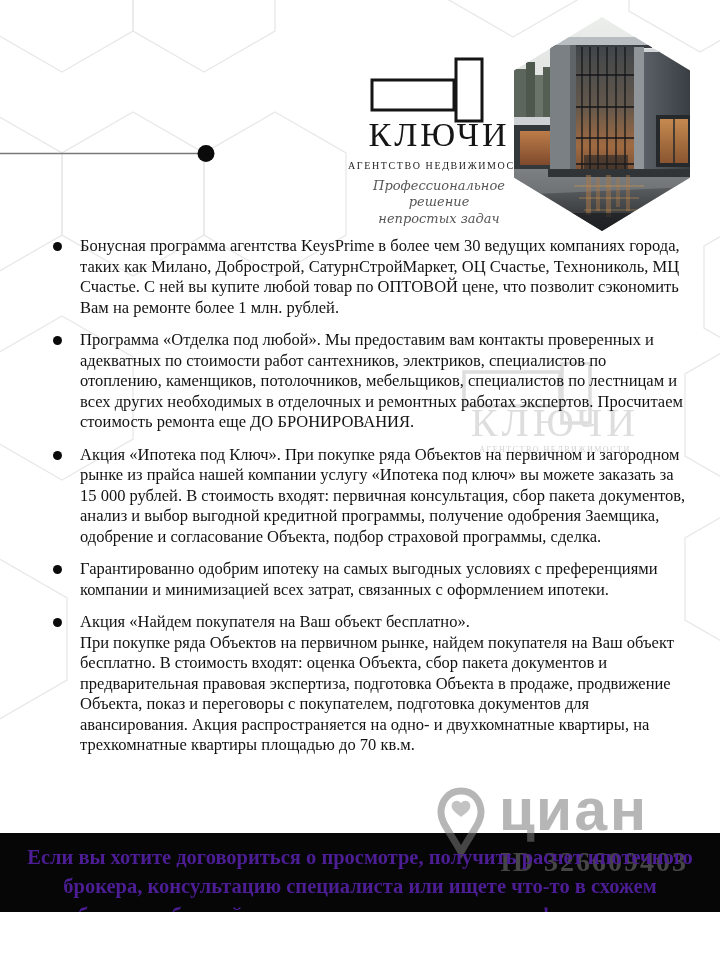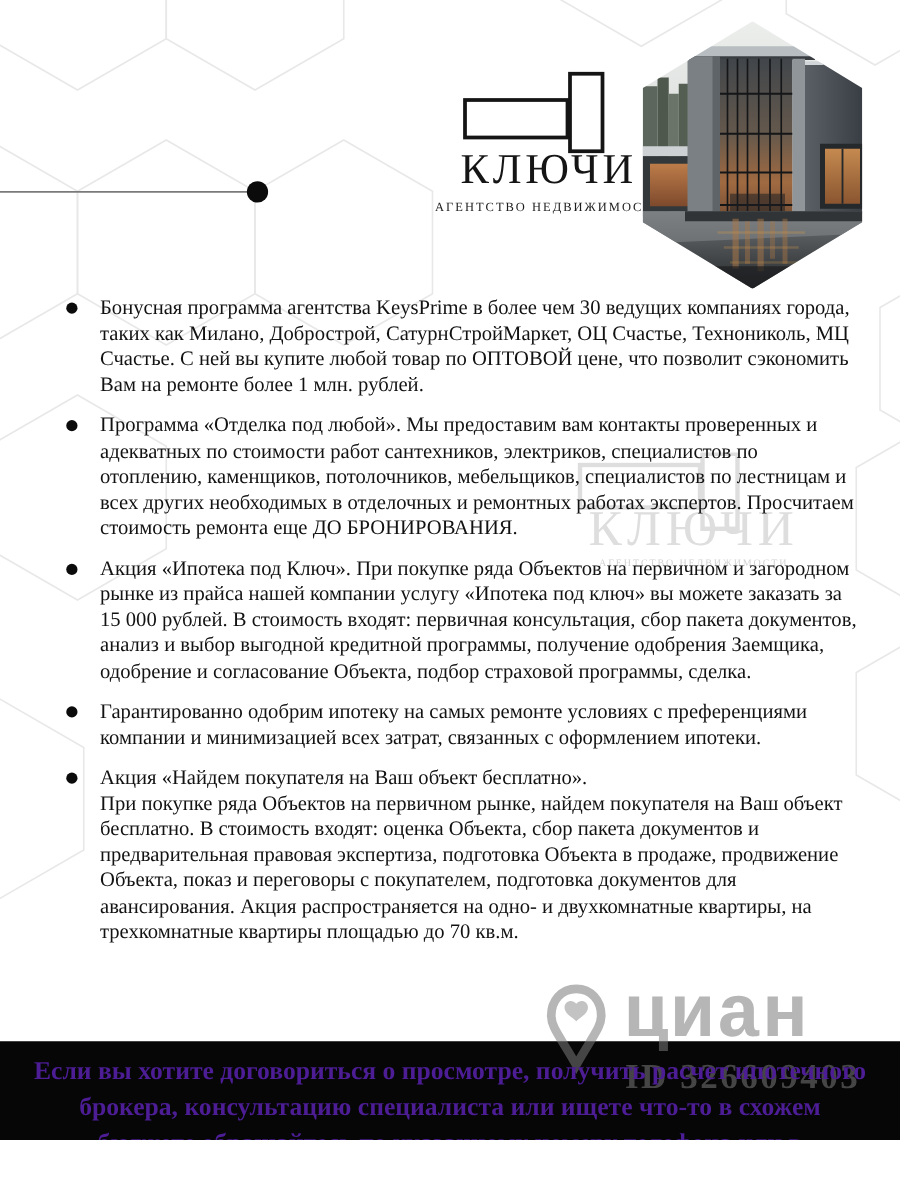--- a/index.html
+++ b/index.html
@@ -80,20 +80,24 @@
 
     <div class="brand">
       <svg width="150" height="100" viewBox="0 0 150 100">
         <g stroke="#151515" stroke-width="3" fill="none">
           <rect x="8" y="26" width="82" height="30"></rect>
           <rect x="92" y="5" width="26" height="62"></rect>
         </g>
         <text x="75" y="92" text-anchor="middle" font-size="34" letter-spacing="3" fill="#151515" font-family="Liberation Serif, DejaVu Serif, serif">КЛЮЧИ</text>
       </svg>
       <div class="brand-sub">АГЕНТСТВО НЕДВИЖИМОСТИ</div>
+      <div class="brand-tagline">
+        <span>Профессиональное решение</span><br>
+        <span>непростых задач</span>
+      </div>
     </div>
 
     <div class="hero">
       <svg width="176" height="214" viewBox="0 0 176 214">
         <defs>
           <linearGradient id="skyg" x1="0" y1="0" x2="0" y2="1">
             <stop offset="0" stop-color="#eceeec"></stop>
               <stop offset="1" stop-color="#c6cac8"></stop>
           </linearGradient>
           <linearGradient id="glassg" x1="0" y1="0" x2="0" y2="1">
@@ -178,21 +182,21 @@
           <rect x="70" y="192" width="55" height="2" opacity="0.25"></rect>
         </g>
         <rect x="0" y="196" width="176" height="18" fill="#1b1d1f" opacity="0.7"></rect>
       </svg>
     </div>
 
     <ul class="bullets">
         <li class="bullet"><b>Бонусная программа агентства KeysPrime</b> в более чем 30 ведущих компаниях города, таких как Милано, Добрострой, СатурнСтройМаркет, ОЦ Счастье, Технониколь, МЦ Счастье. С ней вы купите любой товар по ОПТОВОЙ цене, что позволит сэкономить Вам на ремонте более 1 млн. рублей.</li>
         <li class="bullet"><b>Программа «Отделка под любой».</b> Мы предоставим вам контакты проверенных и адекватных по стоимости работ сантехников, электриков, специалистов по отоплению, каменщиков, потолочников, мебельщиков, специалистов по лестницам и всех других необходимых в отделочных и ремонтных работах экспертов. Просчитаем стоимость ремонта еще ДО БРОНИРОВАНИЯ.</li>
         <li class="bullet"><b>Акция «Ипотека под Ключ».</b> При покупке ряда Объектов на первичном и загородном рынке из прайса нашей компании услугу «Ипотека под ключ» вы можете заказать за 15 000 рублей. В стоимость входят: первичная консультация, сбор пакета документов, анализ и выбор выгодной кредитной программы, получение одобрения Заемщика, одобрение и согласование Объекта, подбор страховой программы, сделка.</li>
-        <li class="bullet">Гарантированно одобрим ипотеку <b>на самых ремонте условиях с преференциями</b> компании и минимизацией всех затрат, связанных с оформлением ипотеки.</li>
+        <li class="bullet">Гарантированно одобрим ипотеку <b>на самых выгодных условиях с преференциями</b> компании и минимизацией всех затрат, связанных с оформлением ипотеки.</li>
         <li class="bullet"><b>Акция «Найдем покупателя на Ваш объект бесплатно».</b><br>При покупке ряда Объектов на первичном рынке, найдем покупателя на Ваш объект бесплатно. В стоимость входят: оценка Объекта, сбор пакета документов и предварительная правовая экспертиза, подготовка Объекта в продаже, продвижение Объекта, показ и переговоры с покупателем, подготовка документов для авансирования. Акция распространяется на одно- и двухкомнатные квартиры, на трехкомнатные квартиры площадью до 70 кв.м.</li>
       </ul>
   </div>
 
   <div class="footer-bg"></div>
 
   <div class="cian-wm">
     <div class="cian-row">
       <svg width="50" height="74" viewBox="0 0 50 74">
         <path d="M25,5 C13,5 5,14.5 5,26.5 C5,36 12,43 25,66 C38,43 45,36 45,26.5 C45,14.5 37,5 25,5 Z" fill="none" stroke="rgba(122,122,122,0.55)" stroke-width="7"></path>

